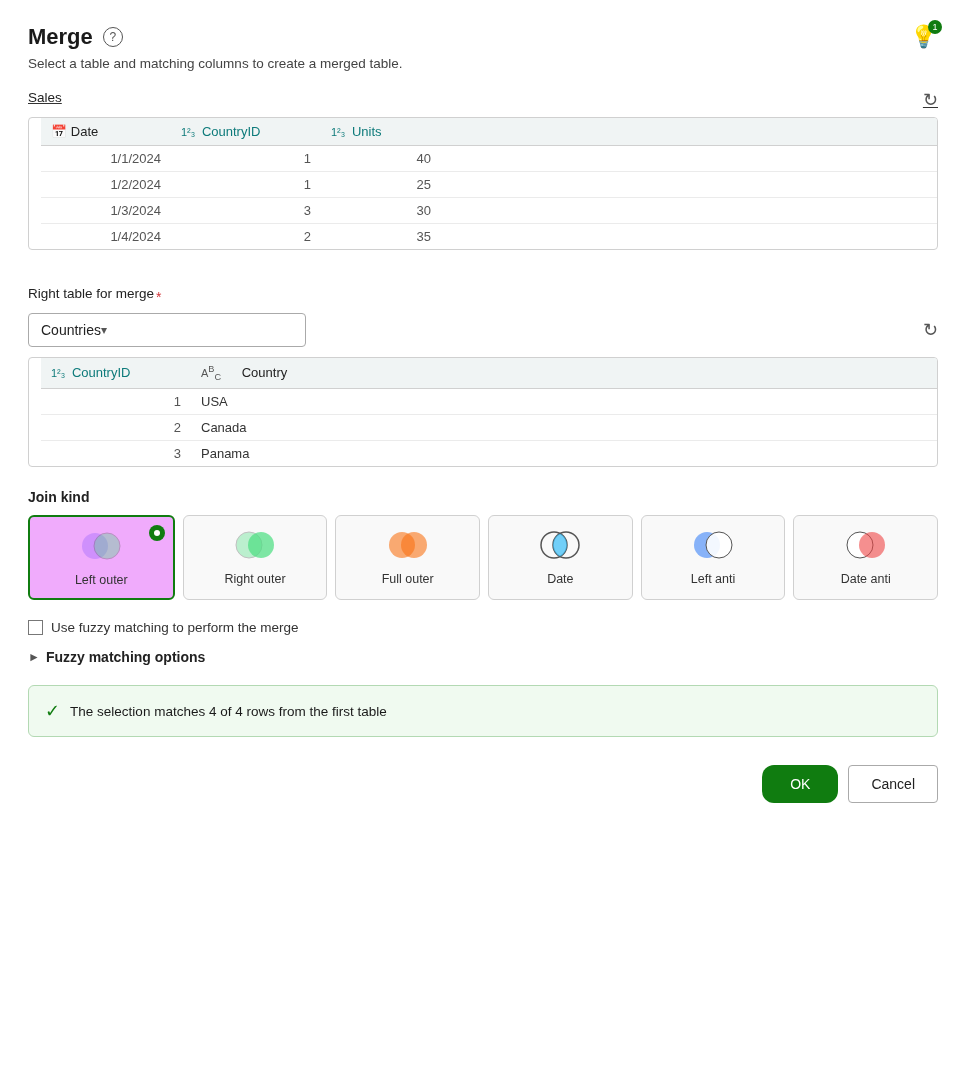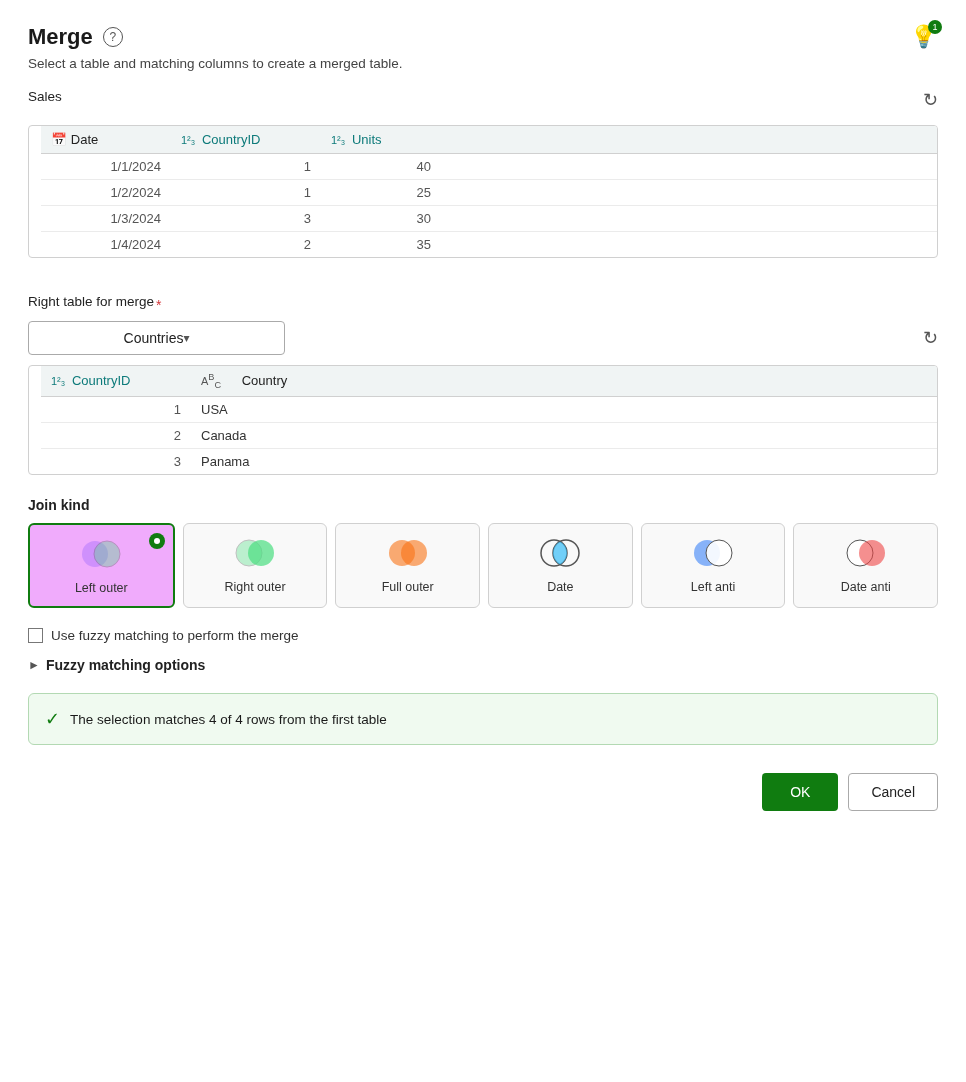--- a/index.html
+++ b/index.html
@@ -117,46 +117,48 @@
       text-align: right;
       color: #555;
     }
 
     .table-container tbody tr:last-child td {
       border-bottom: none;
     }
 
     .section-with-refresh {
       display: flex;
+      align-items: center;
       justify-content: space-between;
-      margin-bottom: 14px;
+      margin-bottom: 6px;
+      text-decoration: underline;
     }
 
     .refresh-icon {
       font-size: 18px;
       color: #555;
       cursor: pointer;
       user-select: none;
     }
 
     .dropdown-row {
       display: flex;
       align-items: center;
       justify-content: space-between;
       margin-bottom: 10px;
     }
 
     .dropdown-select {
       display: flex;
       align-items: center;
-      justify-content: center;
+      justify-content: flex-start;
       border: 1px solid #aaa;
       border-radius: 4px;
       padding: 8px 12px;
-      width: 257px;
+      width: 278px;
       cursor: pointer;
       background: #fff;
       font-size: 14px;
       color: #222;
     }
 
     .dropdown-arrow {
       font-size: 12px;
       color: #555;
     }
@@ -287,21 +289,21 @@
     .action-row {
       display: flex;
       justify-content: flex-end;
       gap: 10px;
     }
 
     .btn-ok {
       background: #107c10;
       color: #fff;
       border: none;
-      border-radius: 4px;
+      border-radius: 12px;
       padding: 10px 28px;
       font-size: 14px;
       font-weight: 500;
       cursor: pointer;
     }
 
     .btn-cancel {
       background: #fff;
       color: #222;
       border: 1.5px solid #aaa;

